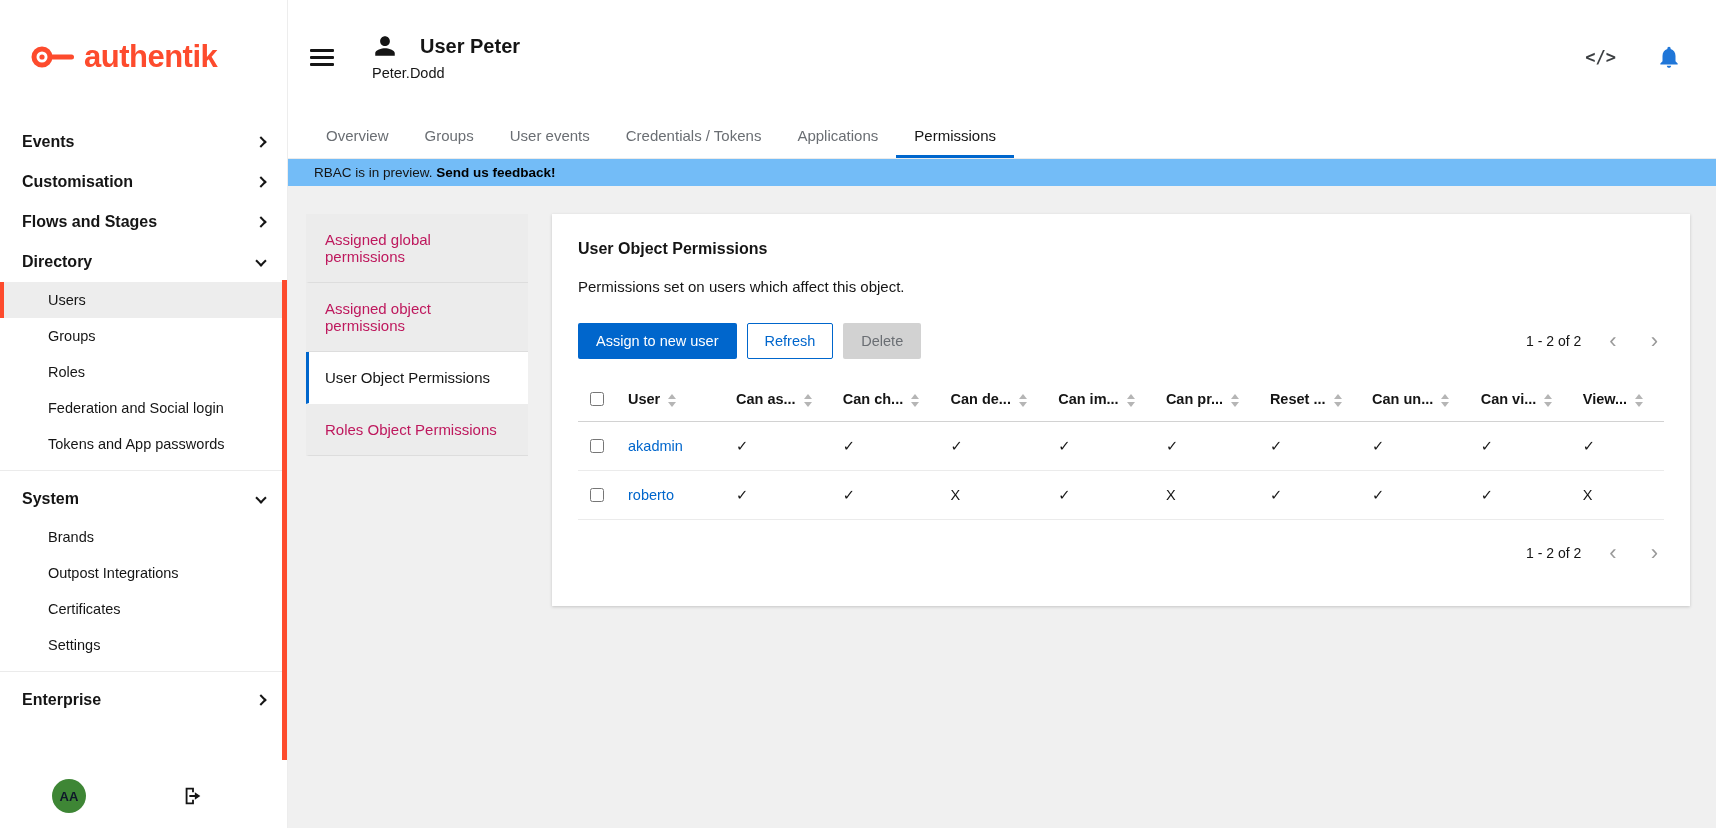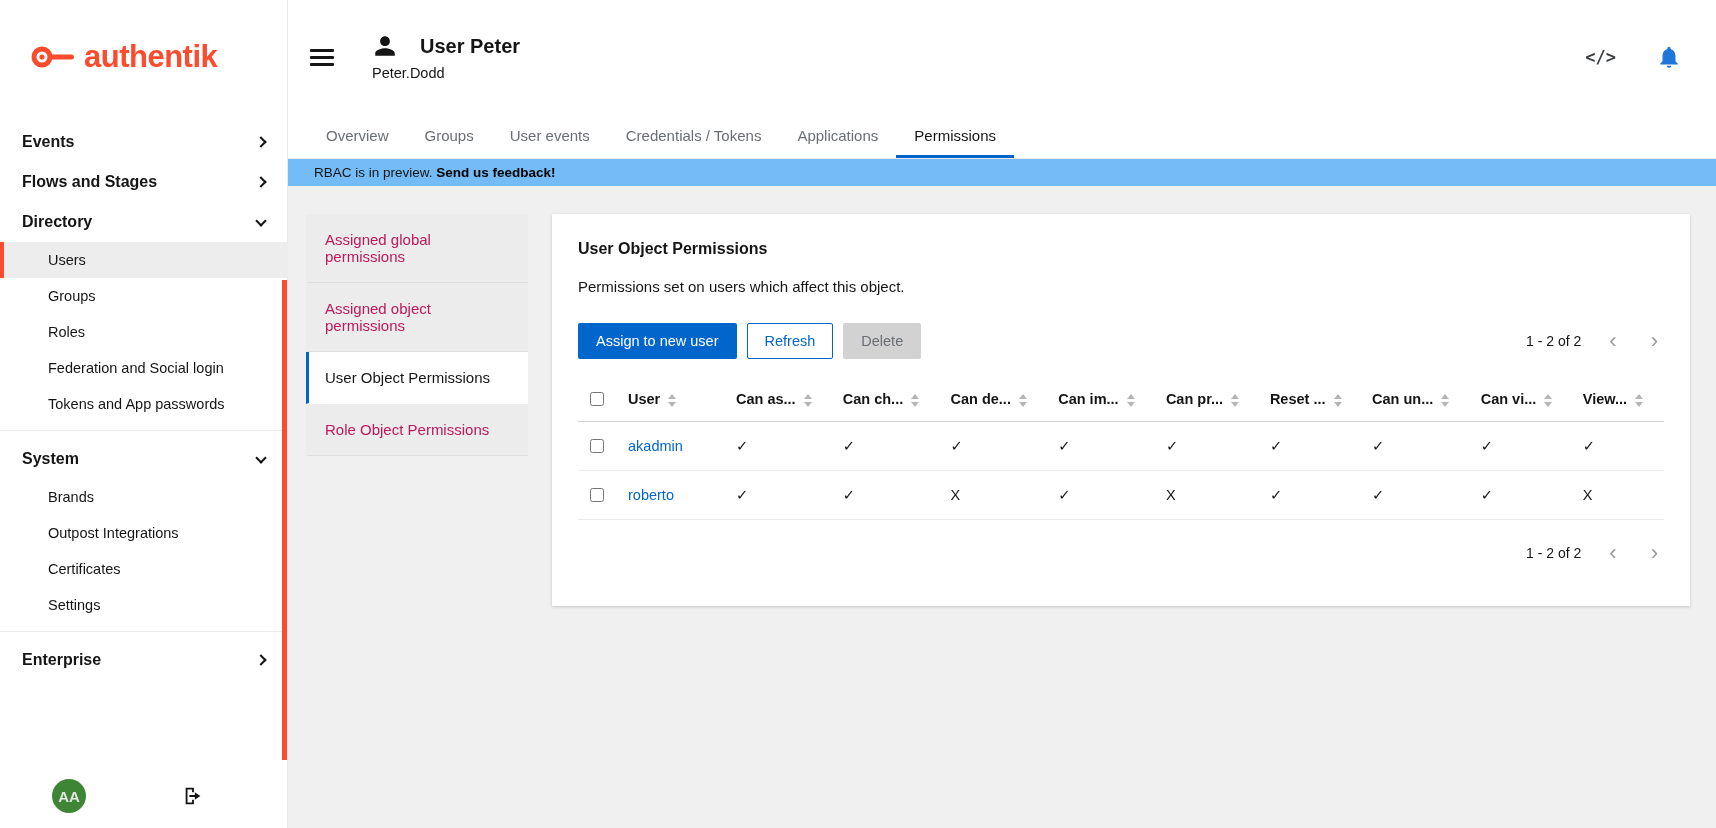--- a/index.html
+++ b/index.html
@@ -16,22 +16,22 @@
   .nav-item { display:flex; align-items:center; justify-content:space-between;
     padding:11px 22px; font-size:16px; cursor:pointer;font-weight:bold; }
   .nav-sub { padding:10px 16px 10px 48px; font-size:14.5px; cursor:pointer; position:relative; }
   .nav-sub.active { background:#ededed; border-left:4px solid #fd4b2d; padding-left:44px; }
   .group-sep { border-top:1px solid #ebebeb; margin:8px 0; }
   .chev { width:8px; height:8px; border-right:2px solid #151515; border-bottom:2px solid #151515; display:inline-block; }
   .chev-right { transform:rotate(-45deg); }
   .chev-down  { transform:rotate(45deg); margin-top:-3px; }
   .scroll-strip { position:absolute; right:0; top:280px; width:5px; height:480px; background:#fd4b2d; }
   .sidebar-footer { height:64px; display:flex; align-items:center; padding-left:52px; gap:96px; }
-  .avatar { width:34px; height:34px; border-radius:50%; background:#3e8635; color:#e5e5e5;
-    font-size:15px; font-weight:700; display:flex; align-items:center; justify-content:center; cursor:pointer; }
+  .avatar { width:34px; height:34px; border-radius:50%; background:#3e8635; color:#0f172a;
+    font-size:13px; font-weight:700; display:flex; align-items:center; justify-content:center; cursor:pointer; }
   .logout-btn { cursor:pointer; display:flex; align-items:center; }
 
   
   .main { flex:1; display:flex; flex-direction:column; min-width:0; }
   .topbar { background:#fff; height:114px; display:flex; align-items:center; padding:0 34px 0 22px; }
   .hamburger { width:24px; cursor:pointer; margin-right:38px; }
   .hamburger div { height:3px; background:#151515; margin:4px 0; border-radius:1px; }
   .title-block { display:flex; flex-direction:column; gap:6px; }
   .title-row { display:flex; align-items:center; gap:22px; }
   .page-title { font-size:20px; font-weight:700; }
@@ -92,20 +92,24 @@
     </svg>
     <span class="logo-text">authentik</span>
   </div>
 
   <nav class="nav">
     <div class="nav-item">
       <span>Events</span>
       <span class="chev chev-right"></span>
     </div>
     <div class="nav-item">
+      <span>Customisation</span>
+      <span class="chev chev-right"></span>
+    </div>
+    <div class="nav-item">
       <span>Flows and Stages</span>
       <span class="chev chev-right"></span>
     </div>
     <div class="nav-item">
       <span>Directory</span>
       <span class="chev chev-down"></span>
     </div>
     <div class="nav-sub active"><span>Users</span></div>
     <div class="nav-sub"><span>Groups</span></div>
     <div class="nav-sub"><span>Roles</span></div>
@@ -180,21 +184,21 @@
     <span>RBAC is in preview.</span>
     <a>Send us feedback!</a>
   </div>
 
   <div class="content">
 
     <div class="subnav">
       <div class="subnav-item"><span>Assigned global permissions</span></div>
       <div class="subnav-item"><span>Assigned object permissions</span></div>
       <div class="subnav-item active"><span>User Object Permissions</span></div>
-      <div class="subnav-item"><span>Role Object Permissions</span></div>
+      <div class="subnav-item"><span>Roles Object Permissions</span></div>
     </div>
 
     <div class="card">
       <div class="card-title">User Object Permissions</div>
       <div class="card-desc">Permissions set on users which affect this object.</div>
 
       <div class="toolbar">
         <div class="btns">
           <button class="btn btn-primary">Assign to new user</button>
           <button class="btn btn-secondary">Refresh</button>

